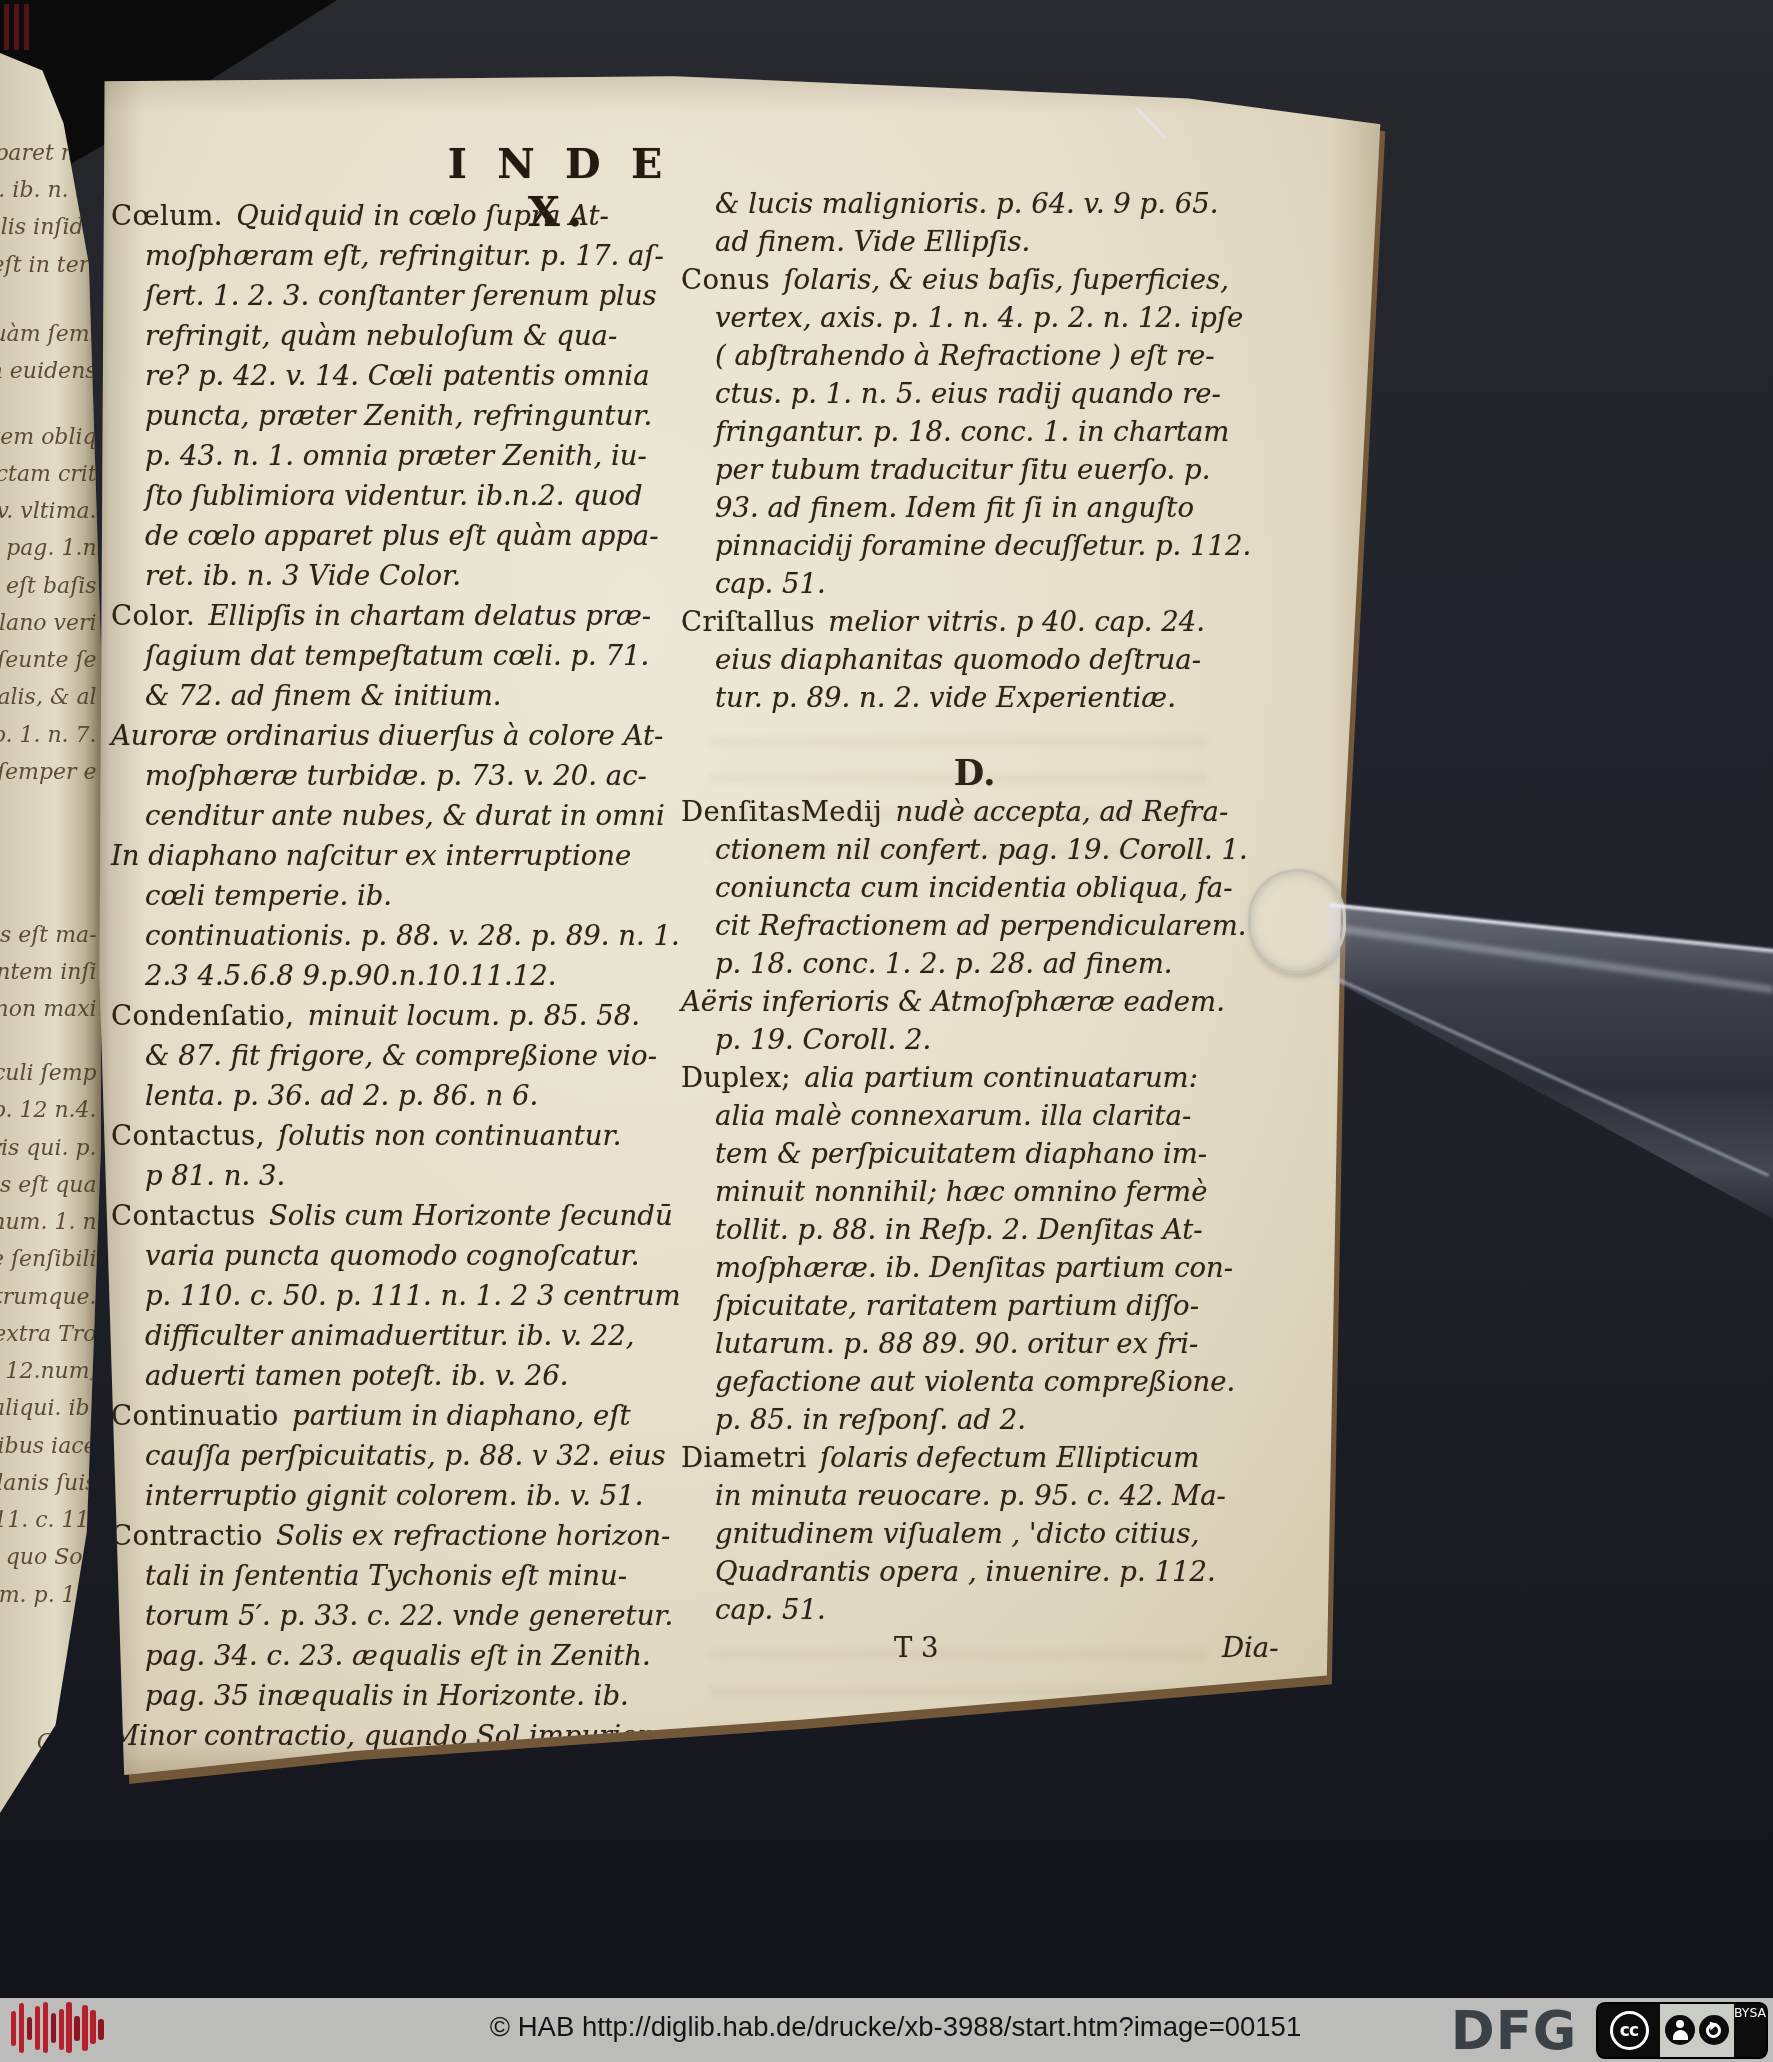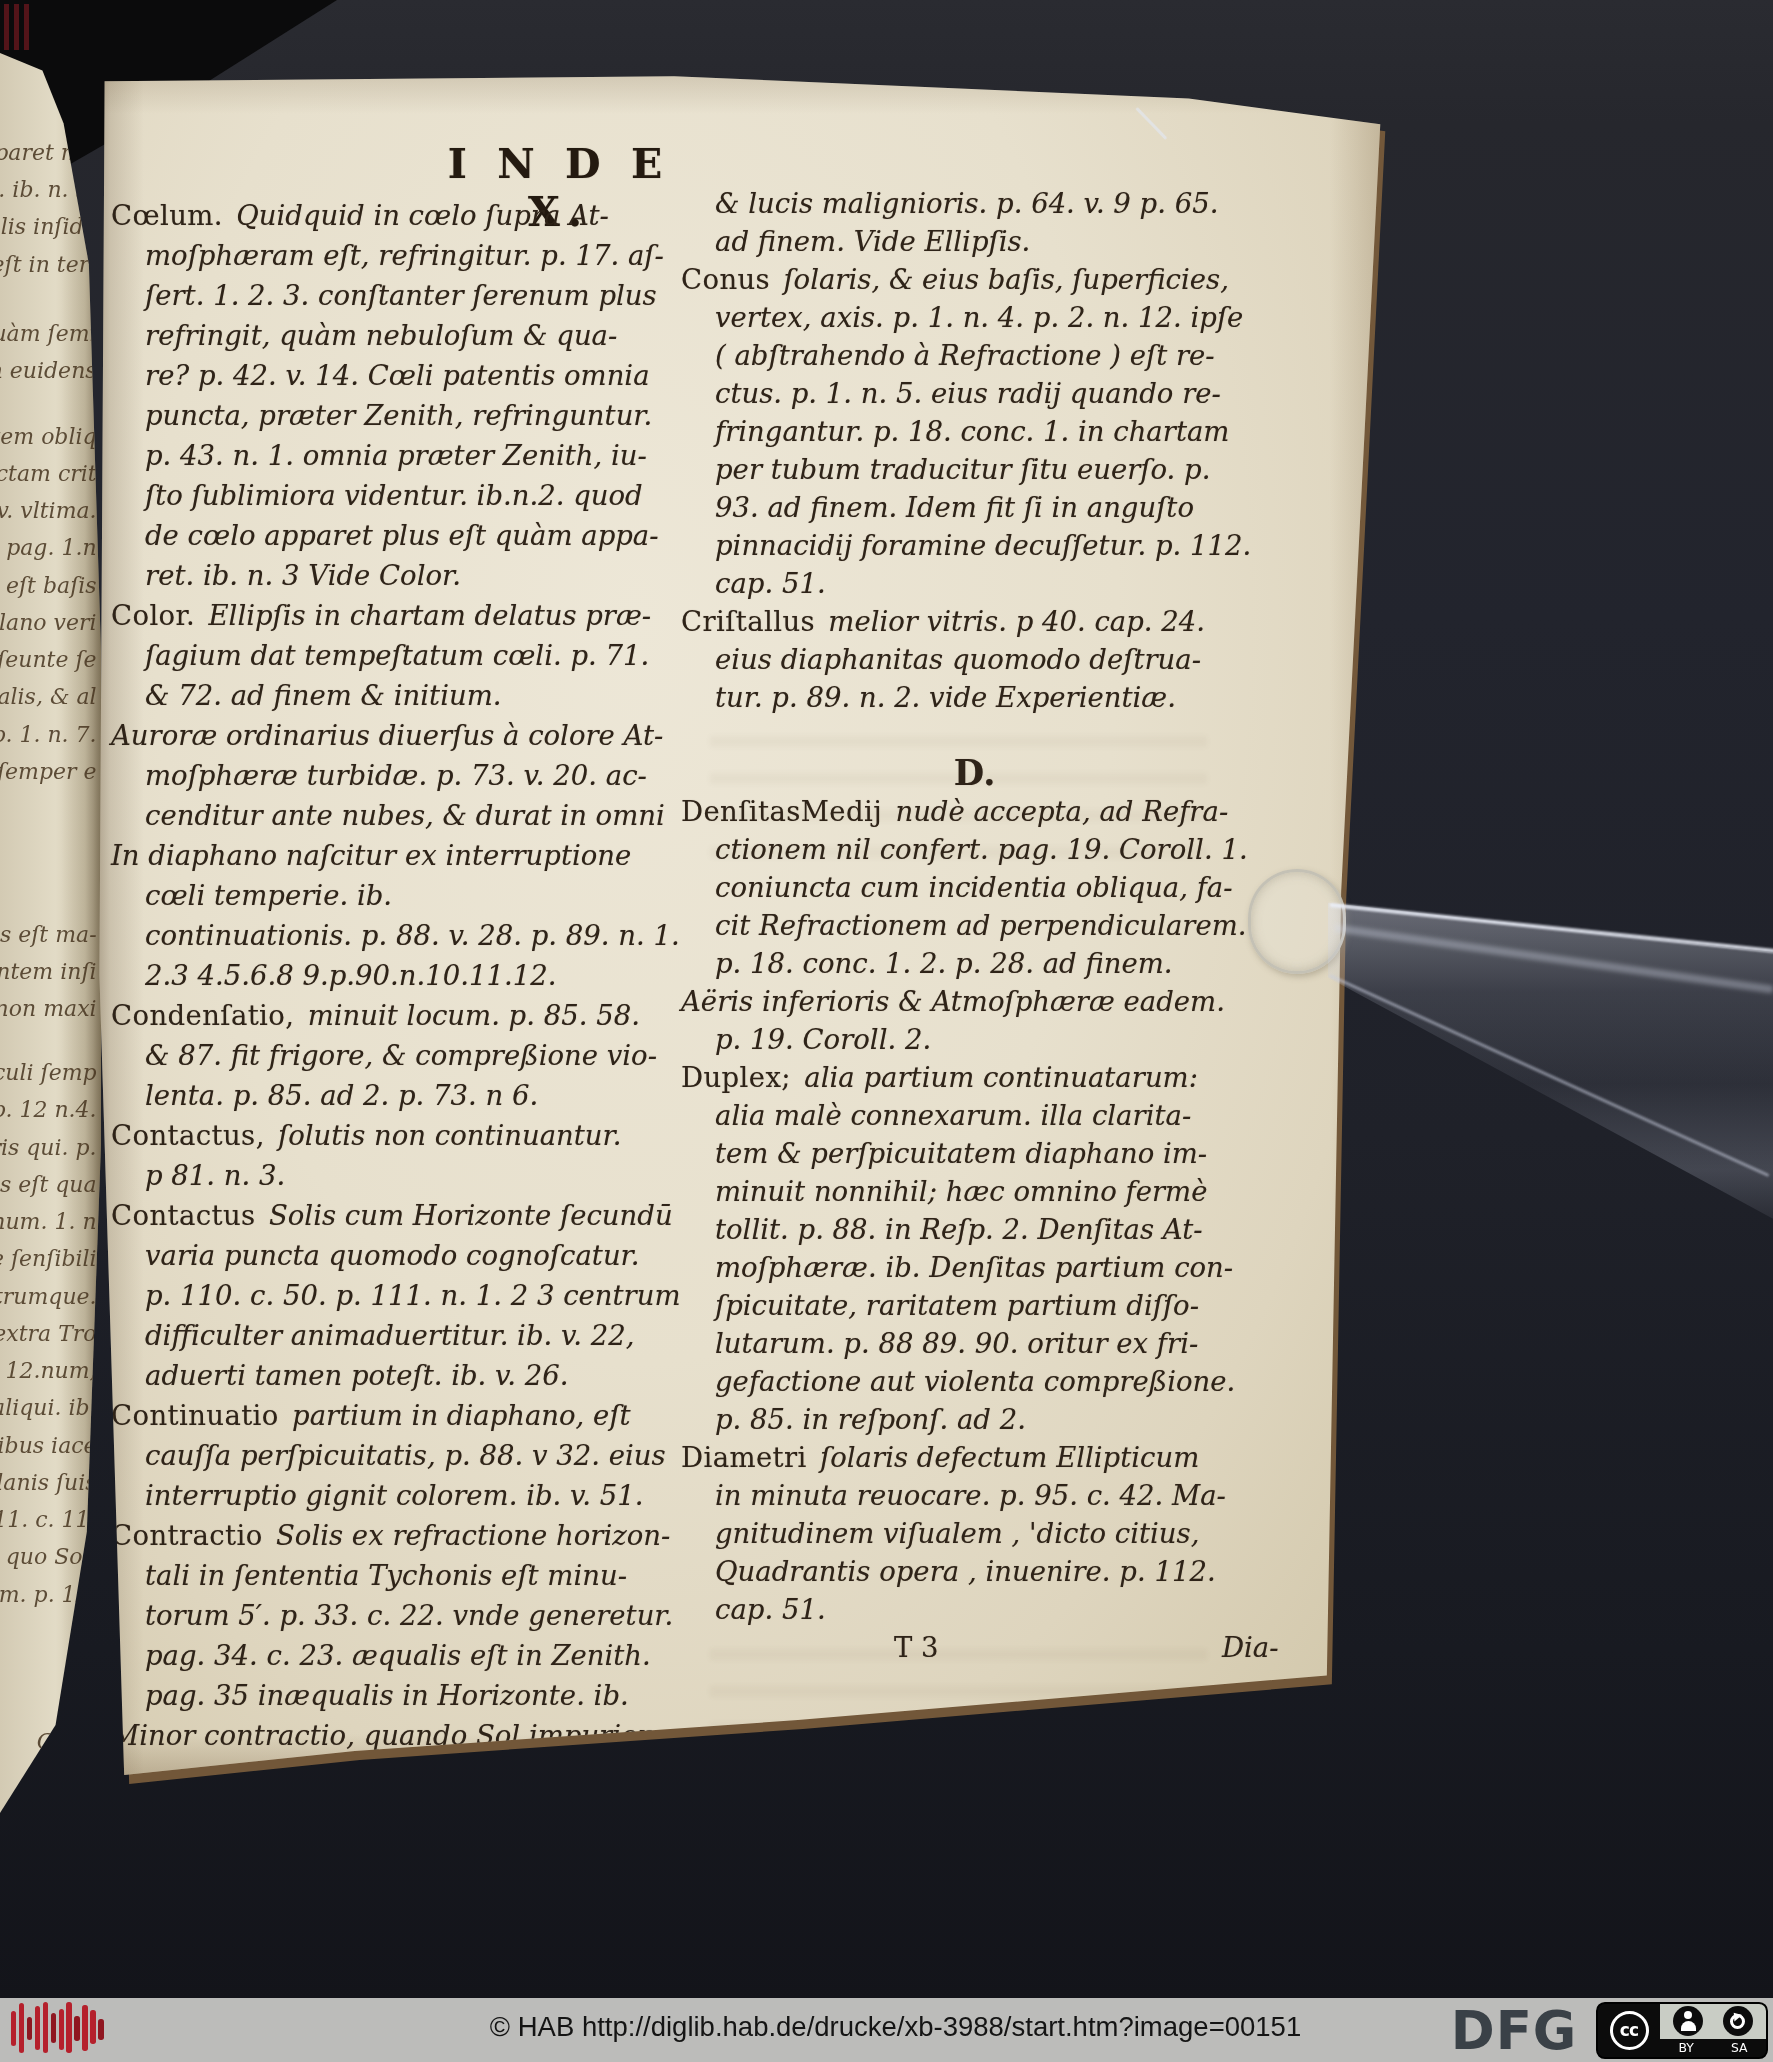--- a/index.html
+++ b/index.html
@@ -65,21 +65,21 @@
   .copyright{position:absolute;left:266px;top:13.3px;width:1259px;text-align:center;
       font-family:"Liberation Sans","DejaVu Sans",sans-serif;font-size:27.5px;color:#141414;}
   .dfg{position:absolute;left:1443px;top:0px;width:142px;height:65px;line-height:65px;text-align:center;
       font-family:"DejaVu Sans",sans-serif;font-weight:bold;font-size:53px;letter-spacing:0.9px;color:#3a4147;}
   .cc-badge{position:absolute;left:1596px;top:3.5px;width:172px;height:57px;background:#0c0c0c;
       border:2.7px solid #000;border-radius:8.9px;display:flex;overflow:hidden;box-sizing:border-box;}
   .cc-left{width:62px;display:flex;align-items:center;justify-content:center;background:#0c0c0c;}
   .cc-circle{width:39px;height:39px;border:3.5px solid #fff;border-radius:50%;color:#fff;display:flex;
       align-items:center;justify-content:center;font-family:"DejaVu Sans",sans-serif;
       font-weight:bold;font-size:17px;letter-spacing:-0.9px;box-sizing:border-box;}
-  .cc-right{flex:1;display:flex;flex-direction:column;}
+  .cc-right{flex:1;display:flex;flex-direction:row;}
   .cc-icons{flex:1;background:#c9cdc5;display:flex;align-items:center;justify-content:space-around;padding:0 3.5px;}
   .mini{width:30px;height:30px;border-radius:50%;background:#0c0c0c;display:flex;flex-direction:column;
       align-items:center;justify-content:center;}
   .person-head{width:8px;height:8px;border-radius:50%;background:#fff;margin-bottom:1.8px;}
   .person-body{width:15px;height:9.8px;border-radius:8px 8px 0 0;background:#fff;}
   .sa-ring{width:15px;height:15px;border:3.1px solid #fff;border-radius:50%;box-sizing:border-box;position:relative;}
   .sa-arrow{position:absolute;left:-2.7px;top:-4.4px;width:0;height:0;
       border-left:5.3px solid transparent;border-right:5.3px solid transparent;border-bottom:7px solid #fff;
       transform:rotate(-40deg);}
   .cc-labels{height:17.7px;background:#0c0c0c;color:#fff;display:flex;justify-content:space-around;
@@ -155,21 +155,21 @@
         <div class="line i1"><span>&amp; 72. ad finem &amp; initium.</span></div>
         <div class="line"><span>Auroræ ordinarius diuerſus à colore At-</span></div>
         <div class="line i1"><span>moſphæræ turbidæ. p. 73. v. 20. ac-</span></div>
         <div class="line i1"><span>cenditur ante nubes, &amp; durat in omni</span></div>
         <div class="line"><span>In diaphano naſcitur ex interruptione</span></div>
         <div class="line i1"><span>cœli temperie. ib.</span></div>
         <div class="line i1"><span>continuationis. p. 88. v. 28. p. 89. n. 1.</span></div>
         <div class="line i1"><span>2.3 4.5.6.8 9.p.90.n.10.11.12.</span></div>
         <div class="line"><span class="head">Condenſatio,</span><span>minuit locum. p. 85. 58.</span></div>
         <div class="line i1"><span>&amp; 87. fit frigore, &amp; compreßione vio-</span></div>
-        <div class="line i1"><span>lenta. p. 85. ad 2. p. 73. n 6.</span></div>
+        <div class="line i1"><span>lenta. p. 36. ad 2. p. 86. n 6.</span></div>
         <div class="line"><span class="head">Contactus,</span><span>ſolutis non continuantur.</span></div>
         <div class="line i1"><span>p 81. n. 3.</span></div>
         <div class="line"><span class="head">Contactus</span><span>Solis cum Horizonte ſecundū</span></div>
         <div class="line i1"><span>varia puncta quomodo cognoſcatur.</span></div>
         <div class="line i1"><span>p. 110. c. 50. p. 111. n. 1. 2 3 centrum</span></div>
         <div class="line i1"><span>difficulter animaduertitur. ib. v. 22,</span></div>
         <div class="line i1"><span>aduerti tamen poteſt. ib. v. 26.</span></div>
         <div class="line"><span class="head">Continuatio</span><span>partium in diaphano, eſt</span></div>
         <div class="line i1"><span>cauſſa perſpicuitatis, p. 88. v 32. eius</span></div>
         <div class="line i1"><span>interruptio gignit colorem. ib. v. 51.</span></div>

